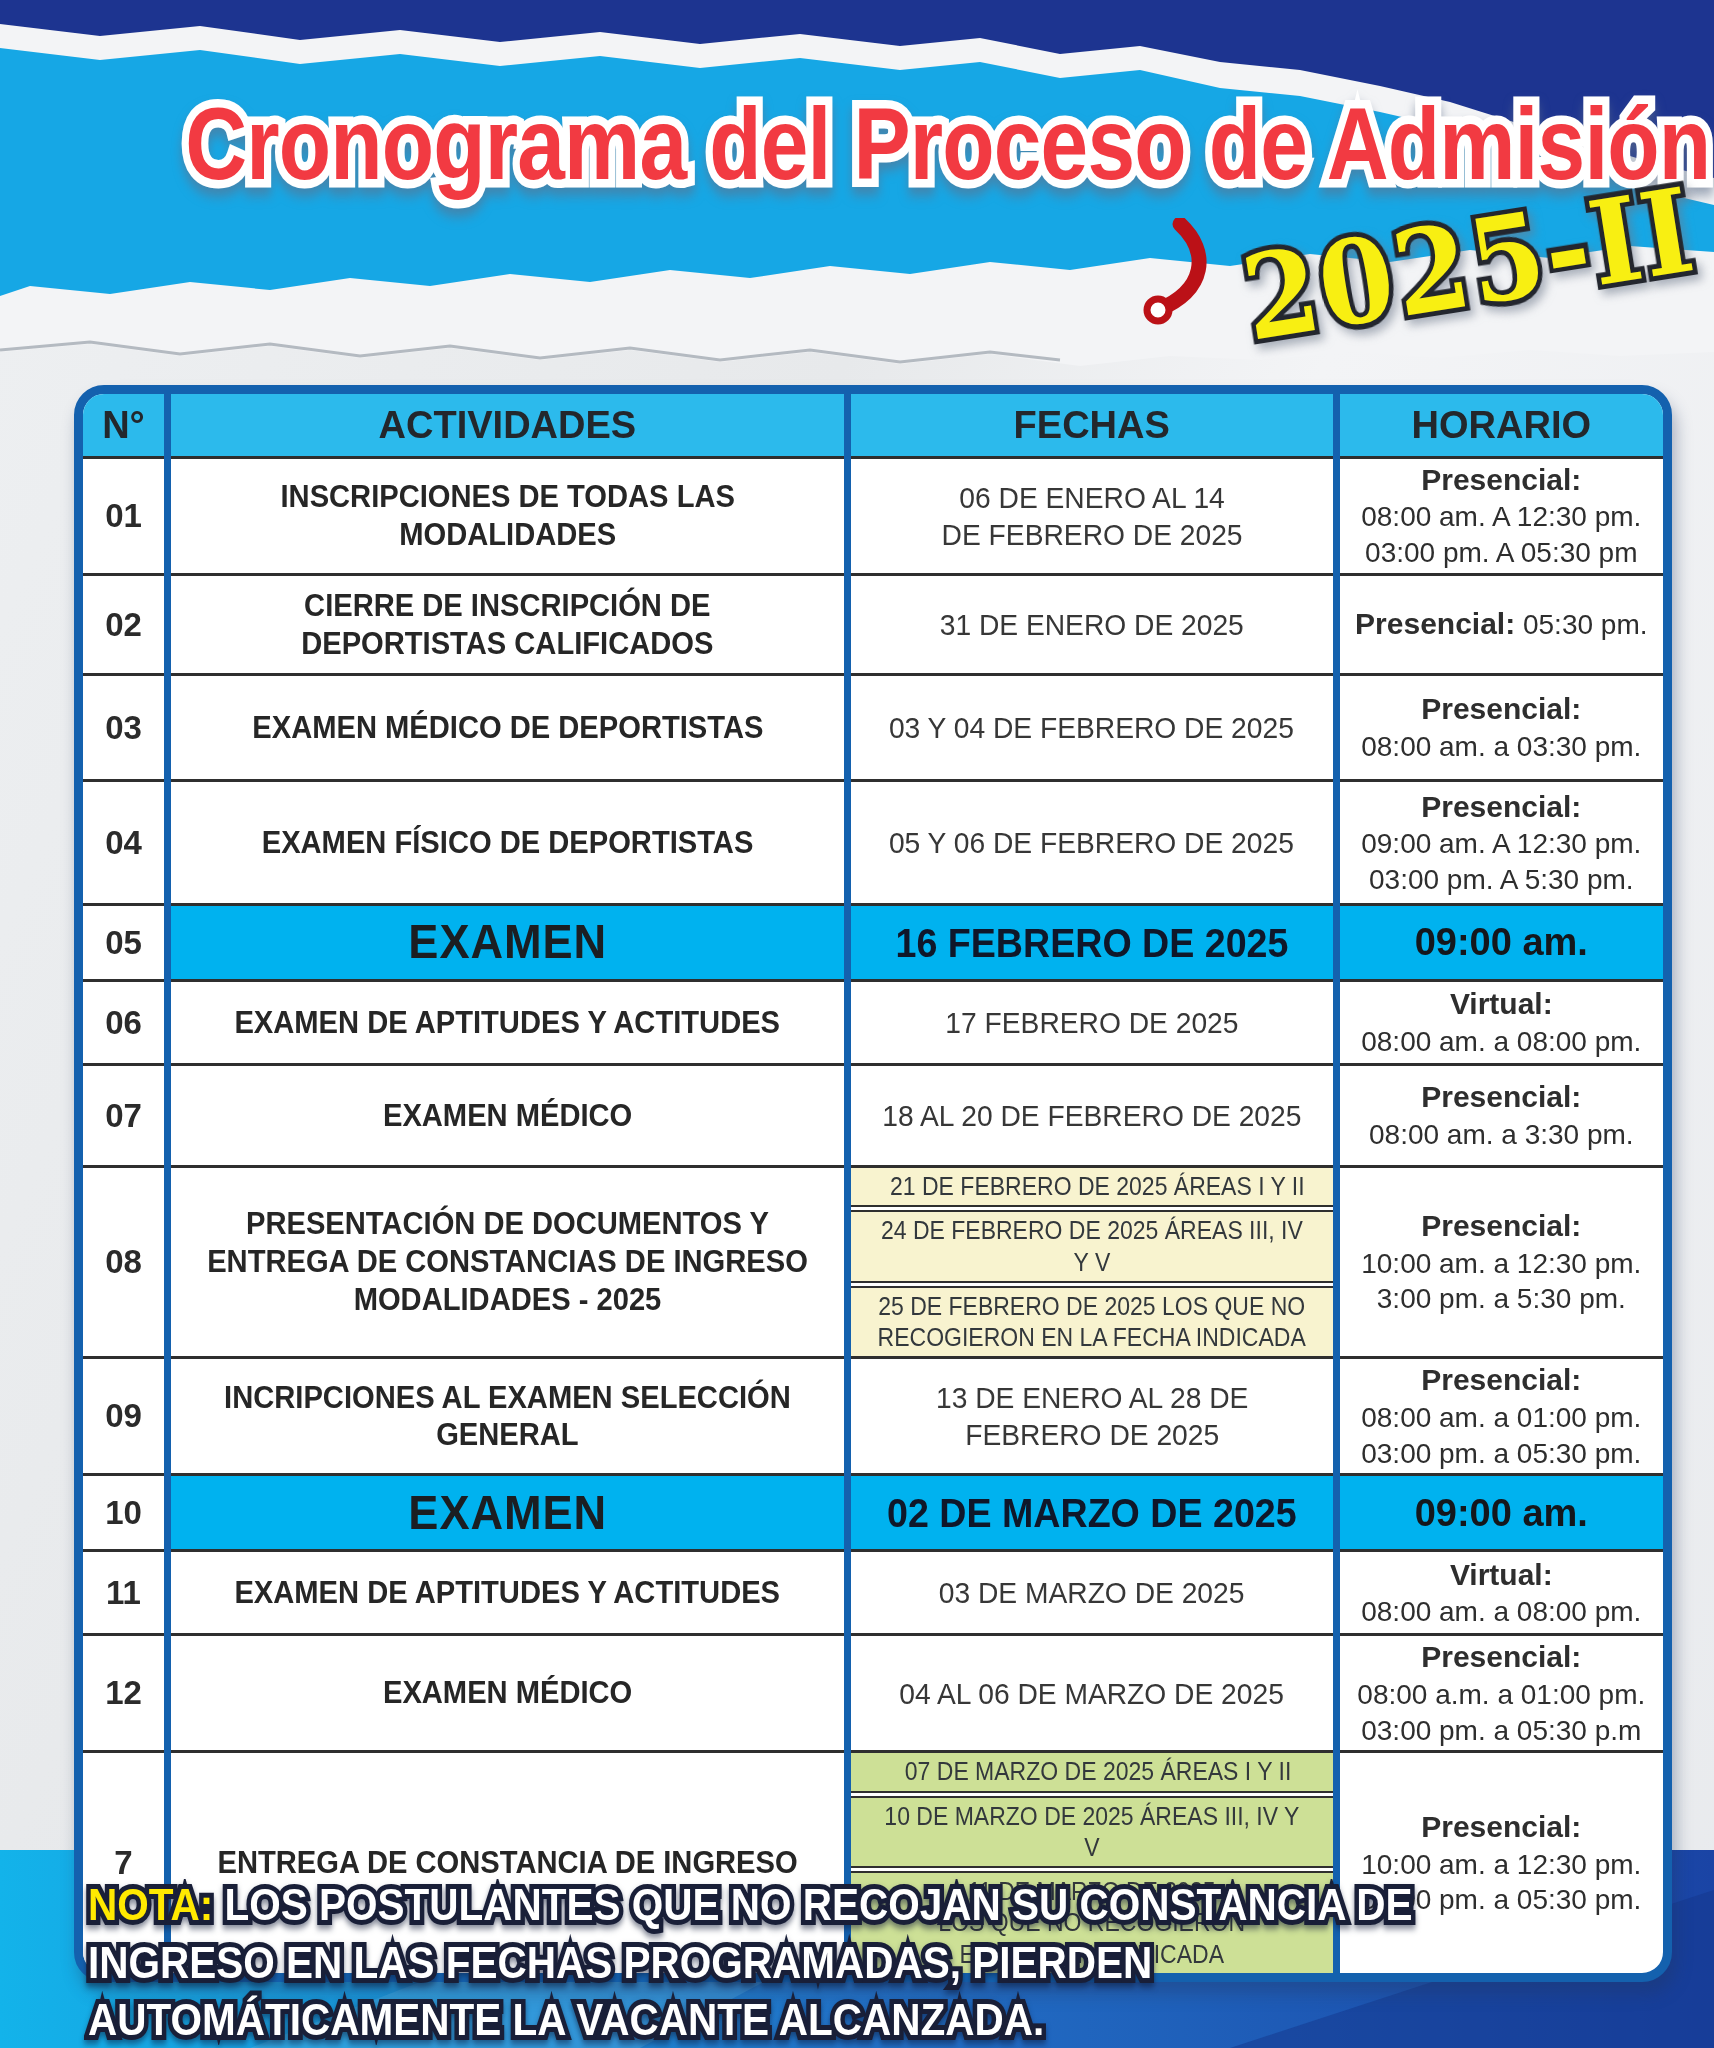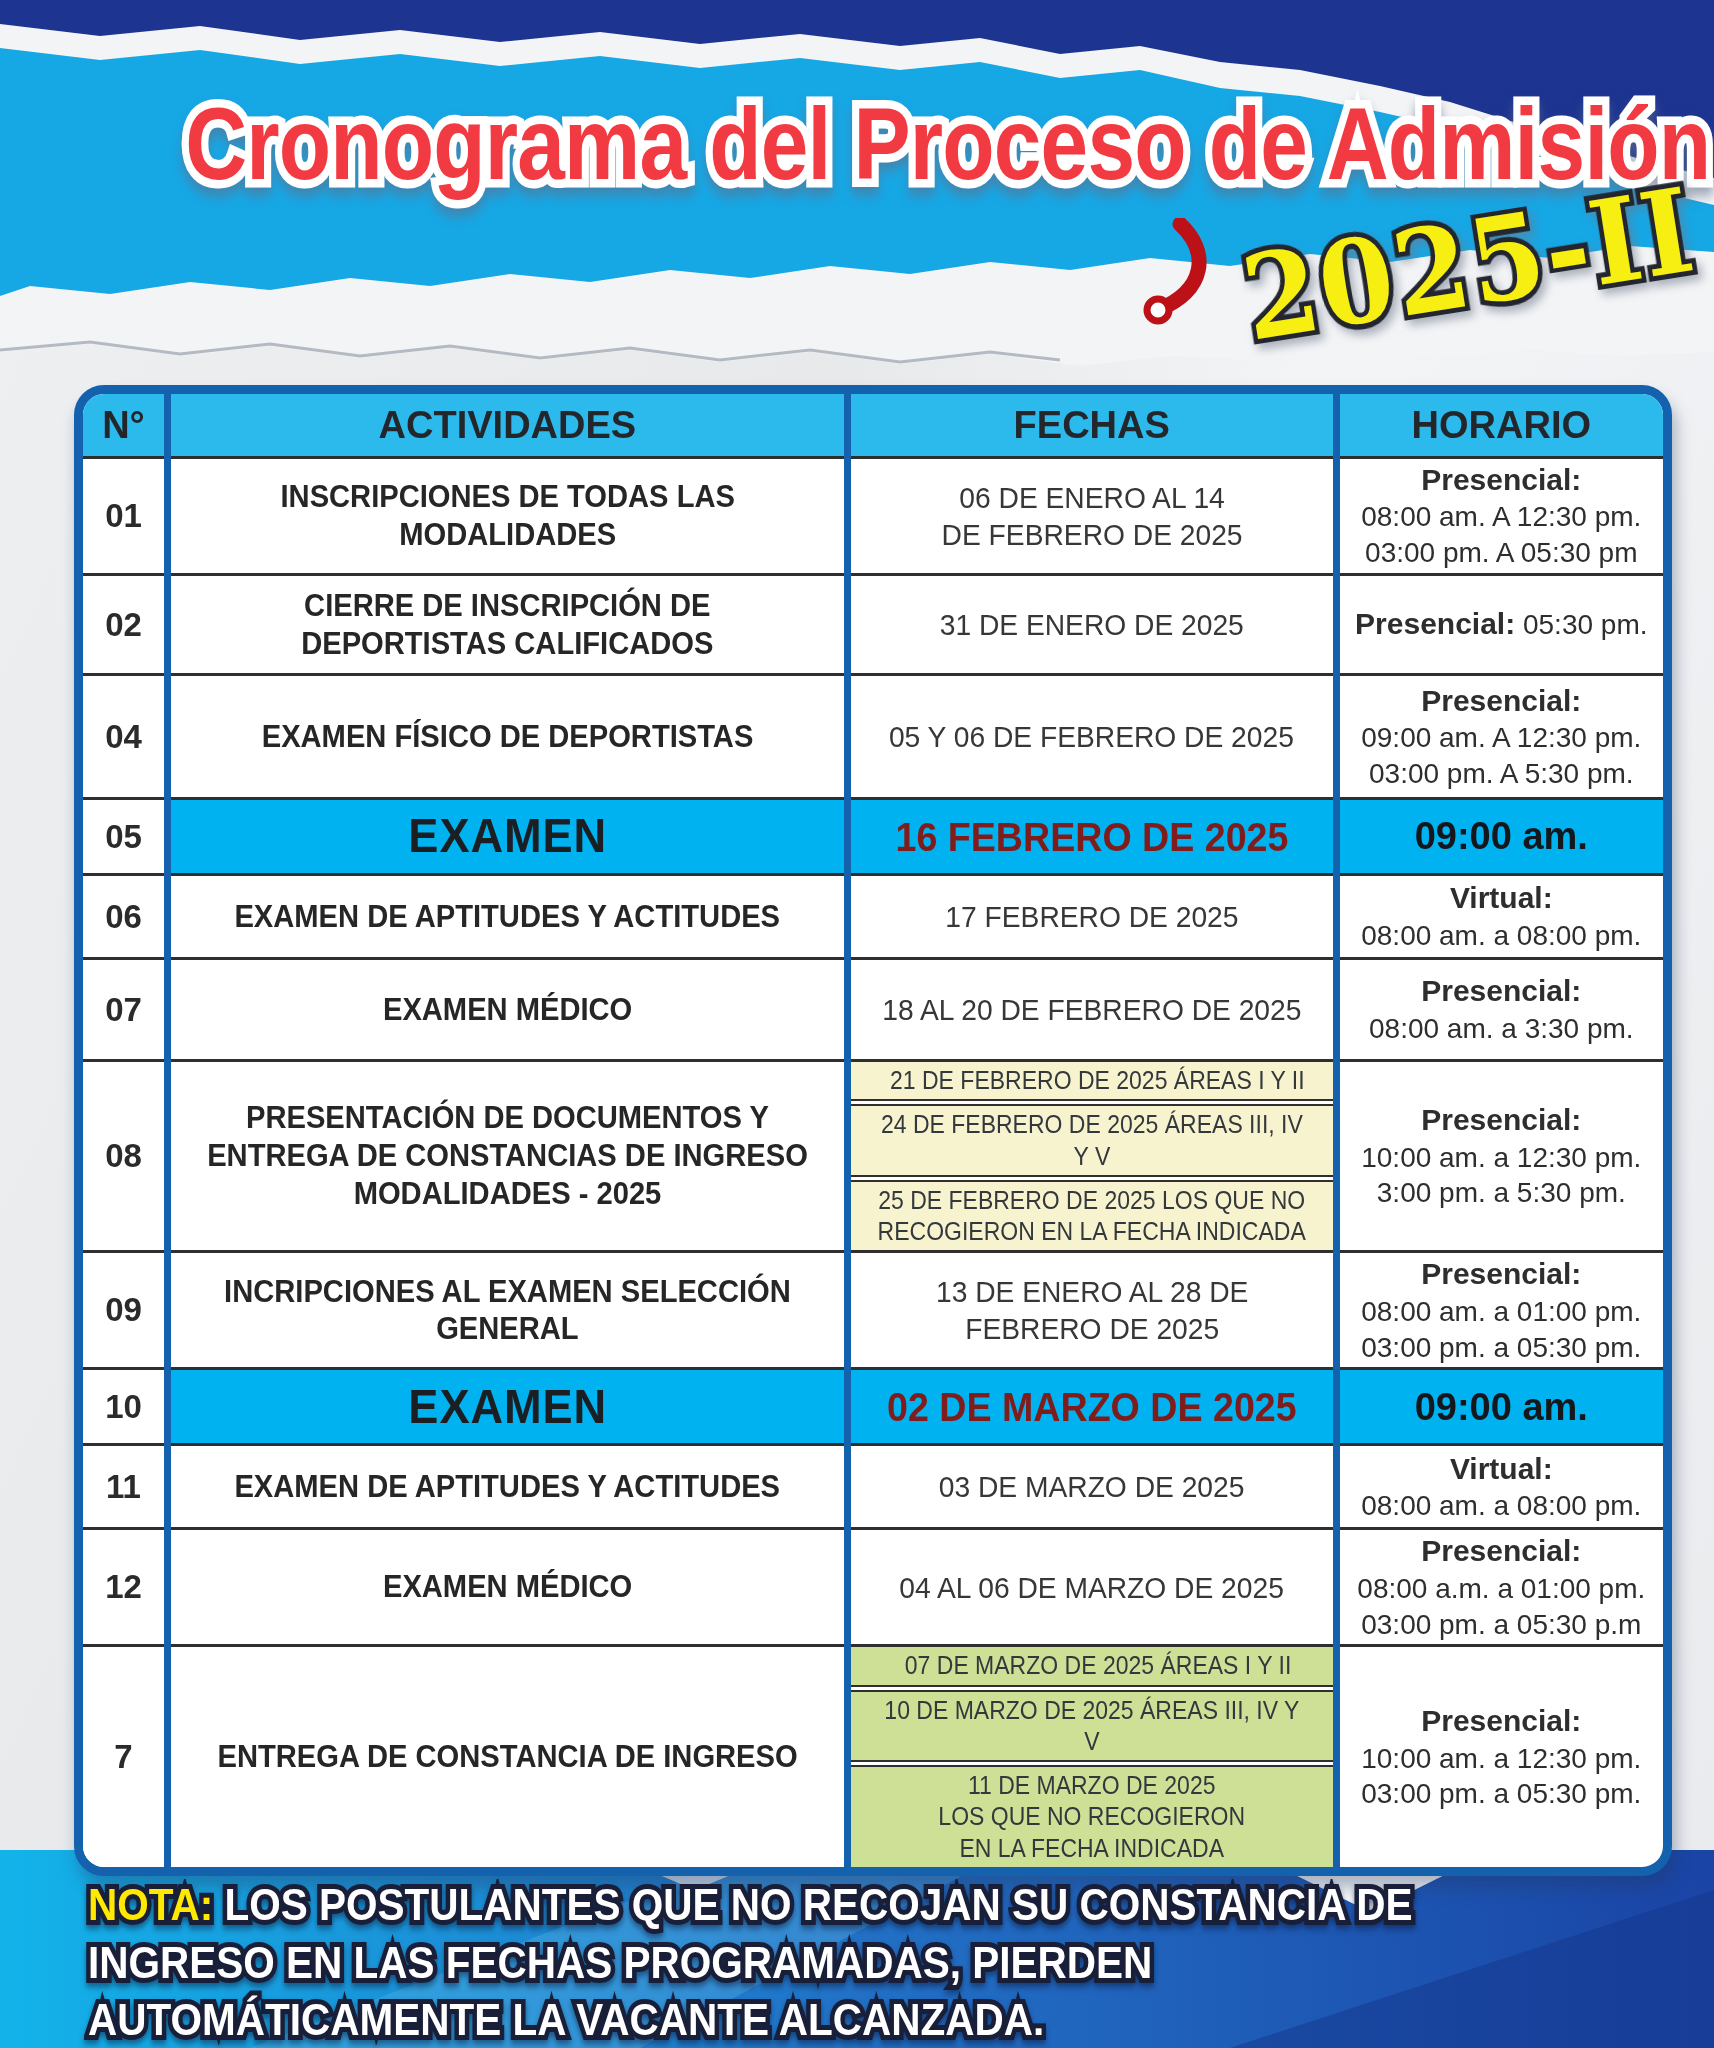--- a/index.html
+++ b/index.html
@@ -42,21 +42,21 @@
   td{vertical-align:middle;text-align:center;overflow:hidden;}
   td.num{font-size:33px;font-weight:bold;color:#2b2b2b;background:#fff;}
   td.activity{font-weight:bold;font-size:31px;color:#262626;line-height:1.22;}
   td.dates{font-size:30px;color:#373737;line-height:1.25;}
   td.horario{font-size:28px;color:#2e2e2e;line-height:1.28;padding:2px 4px;}
   .h-label{font-weight:bold;font-size:30px;}
   .pre{white-space:pre-line;}
   .cond{display:inline-block;transform:scaleX(.94);transform-origin:center;}
   tr.hl td:not(.num){background:var(--highlight_cyan);}
   tr.hl td.activity{font-size:48px;letter-spacing:1px;color:#1b1e22;}
-  tr.hl td.dates{font-weight:bold;font-size:40px;color:#7f1d1d;}
+  tr.hl td.dates{font-weight:bold;font-size:40px;color:#0f172a;}
   tr.hl td.horario{font-weight:bold;font-size:38px;color:#14171c;}
   td.nopad{padding:0;}
   .datestack{display:flex;flex-direction:column;height:100%;background:#fff;row-gap:3px;}
   .sub{flex:1;display:flex;align-items:center;justify-content:center;font-size:25px;color:#33383c;
     line-height:1.25;padding:3px 8px;border-top:2px solid #2f2f2f;border-bottom:2px solid #2f2f2f;}
   .datestack .sub:first-child{border-top:0;padding-left:20px;}
   .datestack .sub:last-child{border-bottom:0;}
   .sub .cond{transform:scaleX(.92);}
   .sub.yellow{background:var(--sub_yellow);}
   .sub.green{background:var(--sub_green);}
@@ -160,20 +160,29 @@
           </tr>
           <tr style="height: 100px;">
             <td class="num">02</td>
             <td class="activity"><span class="pre cond">CIERRE DE INSCRIPCIÓN DE
 DEPORTISTAS CALIFICADOS</span></td>
             <td class="dates"><span class="pre cond">31 DE ENERO DE 2025</span></td>
             <td class="horario">
               <div><span class="h-label">Presencial:</span> 05:30 pm.</div>
             </td>
           </tr>
+          <tr style="height: 106px;">
+            <td class="num">03</td>
+            <td class="activity"><span class="pre cond">EXAMEN MÉDICO DE DEPORTISTAS</span></td>
+            <td class="dates"><span class="pre cond">03 Y 04 DE FEBRERO DE 2025</span></td>
+            <td class="horario">
+              <div class="h-label">Presencial:</div>
+              <div>08:00 am. a 03:30 pm.</div>
+            </td>
+          </tr>
           <tr style="height: 124px;">
             <td class="num">04</td>
             <td class="activity"><span class="pre cond">EXAMEN FÍSICO DE DEPORTISTAS</span></td>
             <td class="dates"><span class="pre cond">05 Y 06 DE FEBRERO DE 2025</span></td>
             <td class="horario">
               <div class="h-label">Presencial:</div>
               <div>09:00 am. A 12:30 pm.</div>
               <div>03:00 pm. A 5:30 pm.</div>
             </td>
           </tr>

